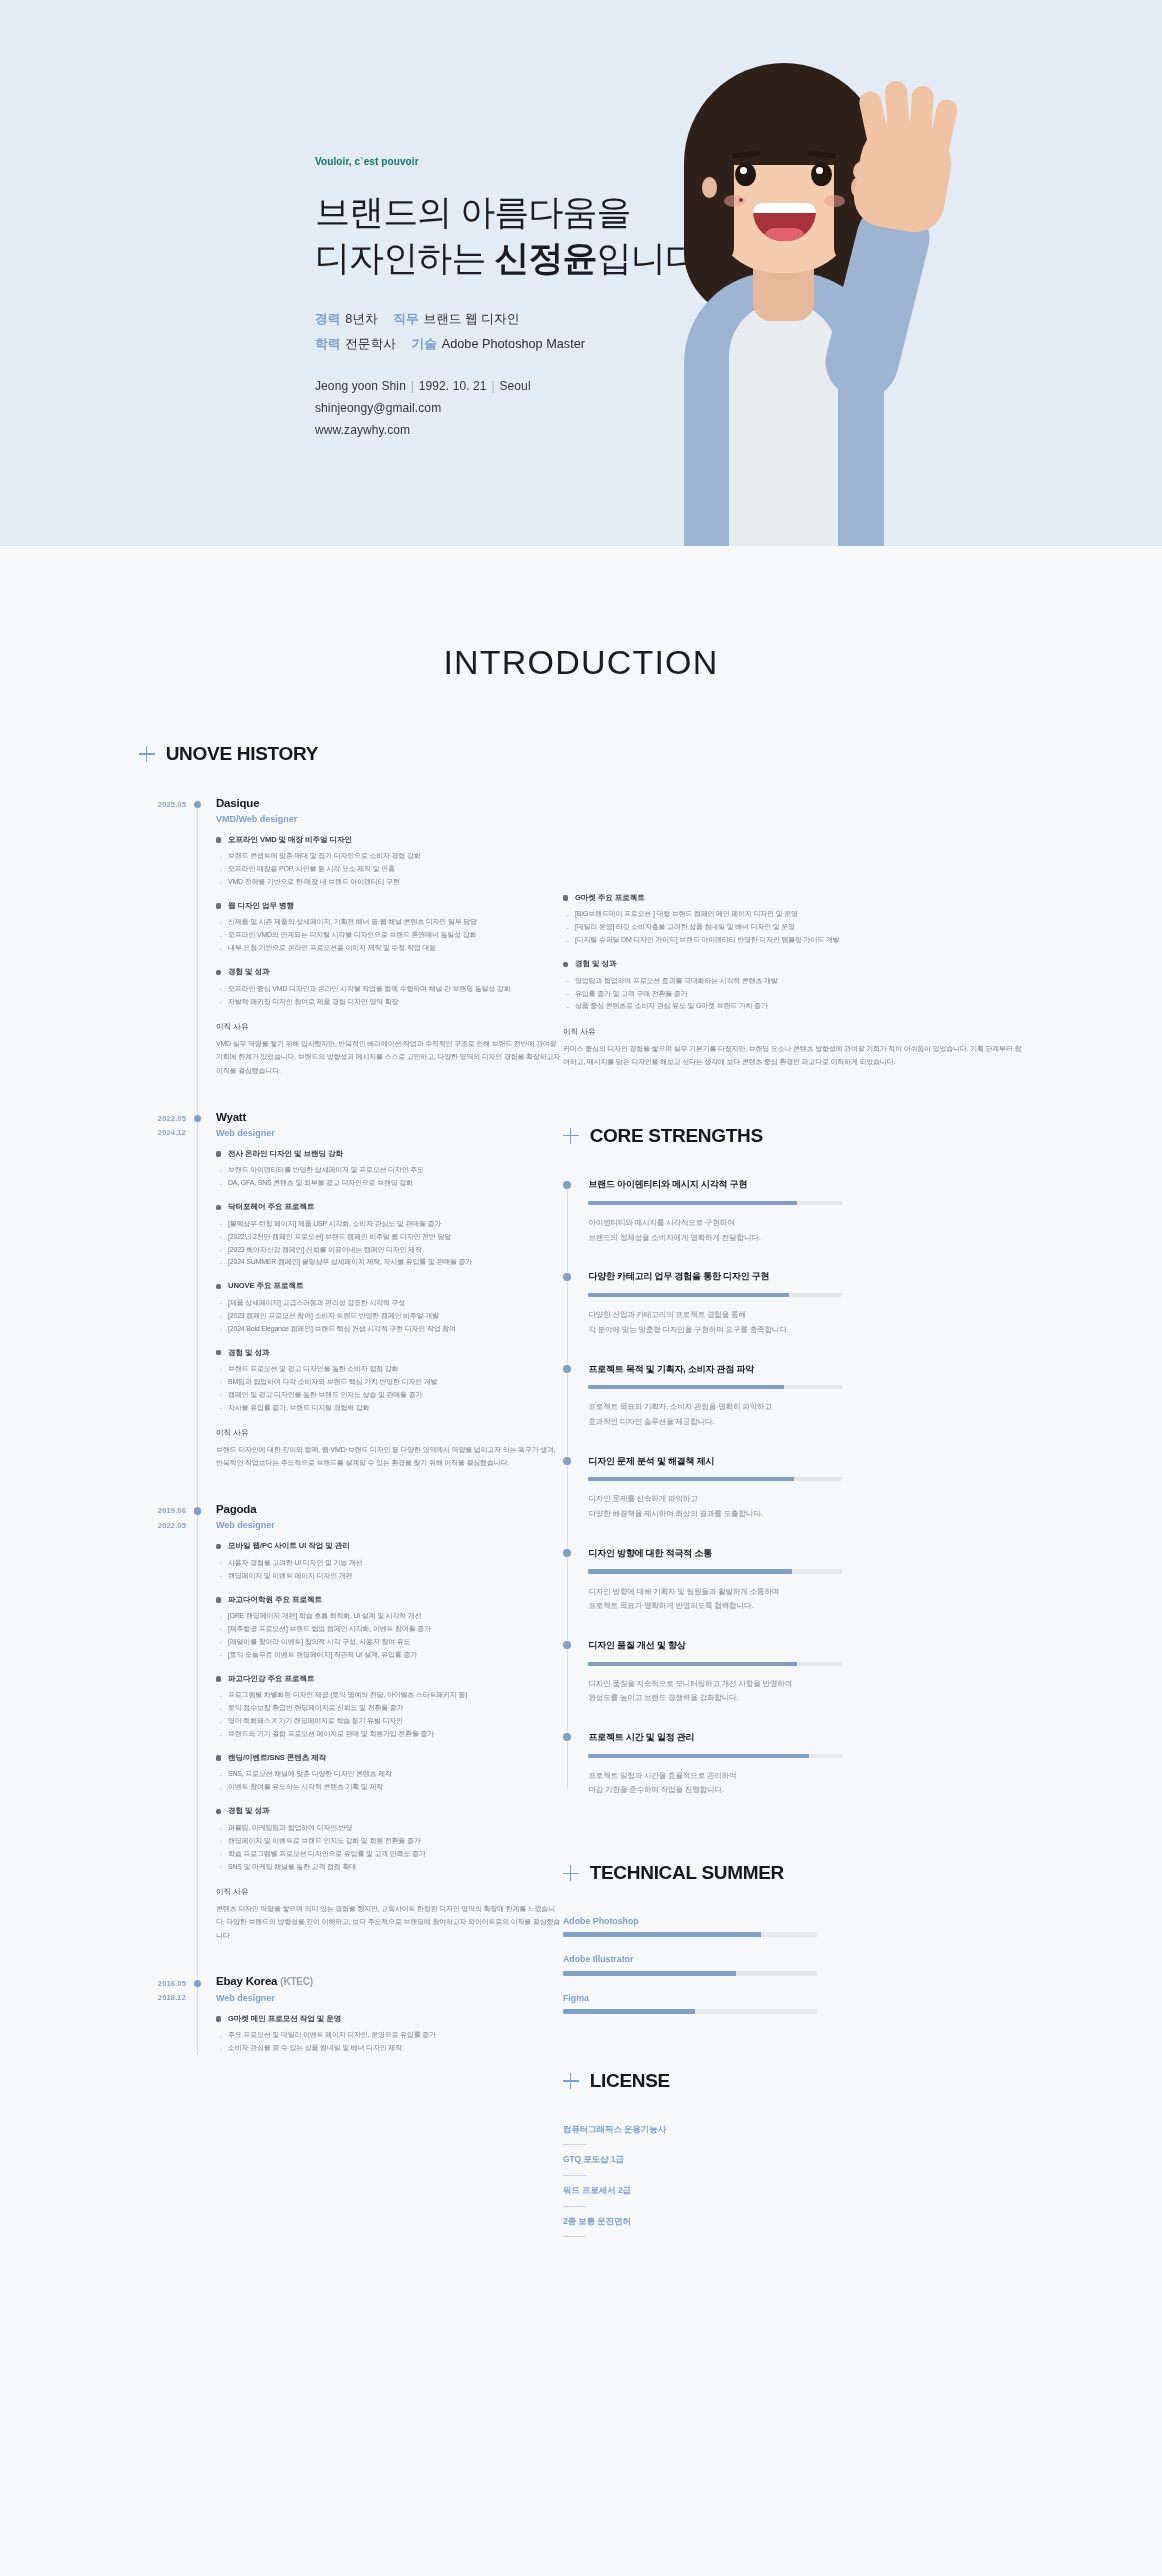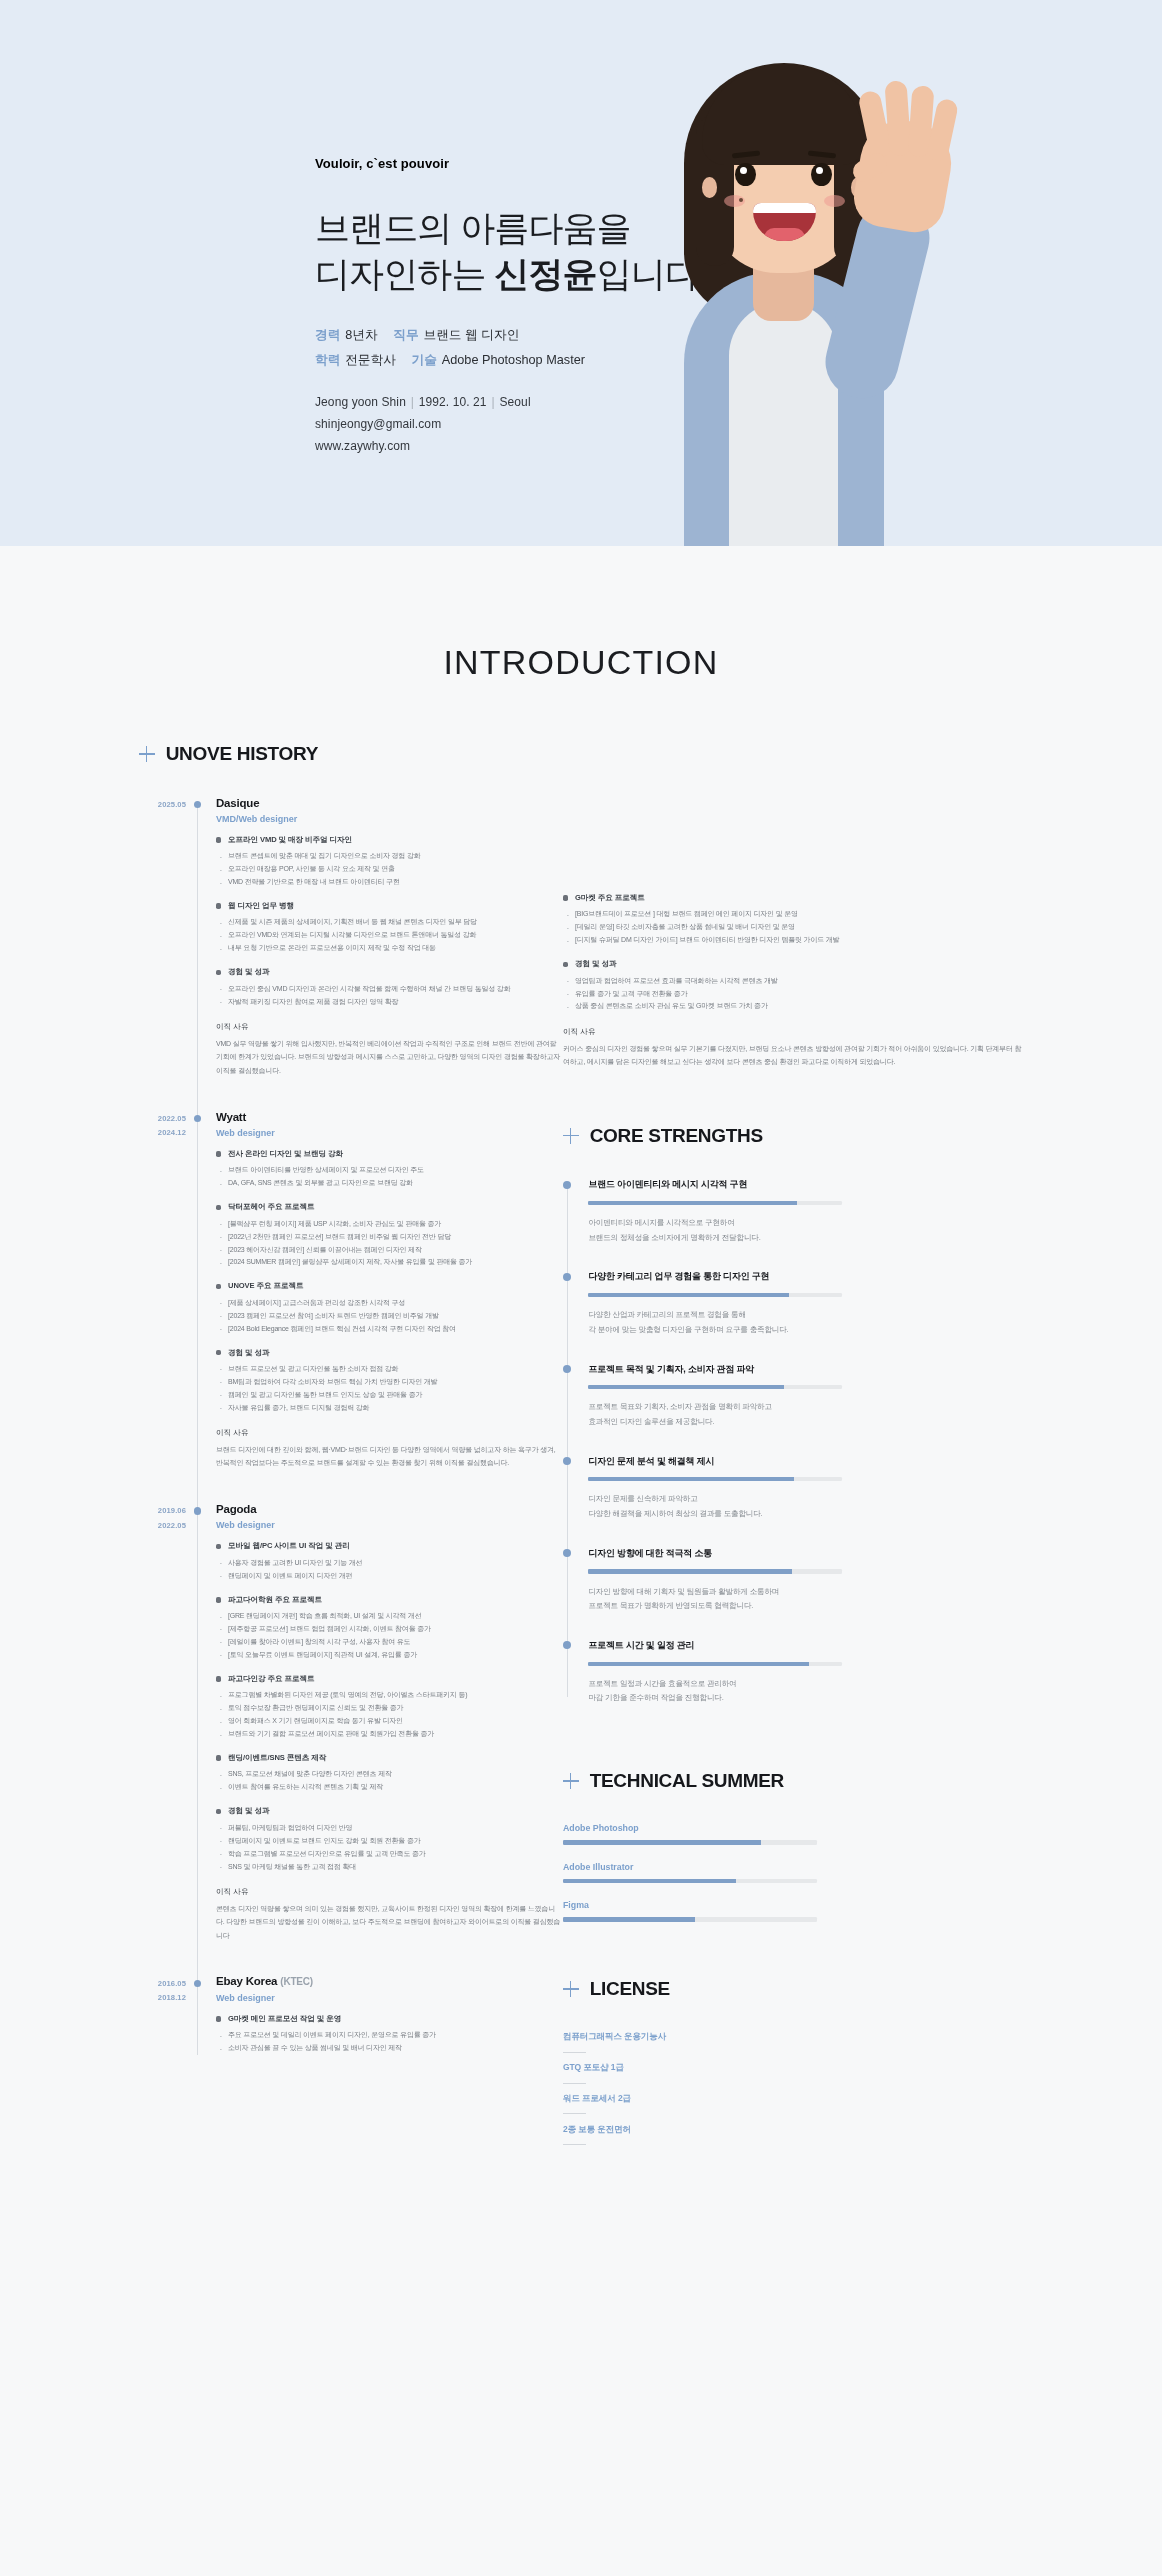--- a/index.html
+++ b/index.html
@@ -20,25 +20,25 @@
     background: #e3ebf5;
     overflow: hidden;
   }
   .hero-inner {
     position: absolute;
     left: 315px;
     top: 156px;
     width: 460px;
   }
   .hero-kicker {
-    font-size: 13px;
+    font-size: 10px;
     font-weight: 700;
-    color: #000000;
+    color: #0f766e;
     letter-spacing: 0.1px;
-    margin-bottom: 34px;
+    margin-bottom: 22px;
   }
   .hero-title {
     font-size: 35px;
     font-weight: 350;
     line-height: 1.32;
     color: #1b1d21;
     letter-spacing: -0.9px;
     margin-bottom: 25.4px;
   }
   .hero-title b { font-weight: 800; }
@@ -545,20 +545,28 @@
   <div class="cs">
     <span class="cs-dot"></span>
     <div class="cs-title">디자인 방향에 대한 적극적 소통</div>
     <div class="bar">
               <span style="width:80%"></span>
             </div>
     <div class="cs-desc">디자인 방향에 대해 기획자 및 팀원들과 활발하게 소통하며<br>프로젝트 목표가 명확하게 반영되도록 협력합니다.</div>
   </div>
   <div class="cs">
     <span class="cs-dot"></span>
+    <div class="cs-title">디자인 품질 개선 및 향상</div>
+    <div class="bar">
+              <span style="width:82%"></span>
+            </div>
+    <div class="cs-desc">디자인 품질을 지속적으로 모니터링하고 개선 사항을 반영하여<br>완성도를 높이고 브랜드 경쟁력을 강화합니다.</div>
+  </div>
+  <div class="cs">
+    <span class="cs-dot"></span>
     <div class="cs-title">프로젝트 시간 및 일정 관리</div>
     <div class="bar">
               <span style="width:87%"></span>
             </div>
     <div class="cs-desc">프로젝트 일정과 시간을 효율적으로 관리하여<br>마감 기한을 준수하며 작업을 진행합니다.</div>
   </div>
         </div>
 
       <div class="block-gap-md"></div>
 

